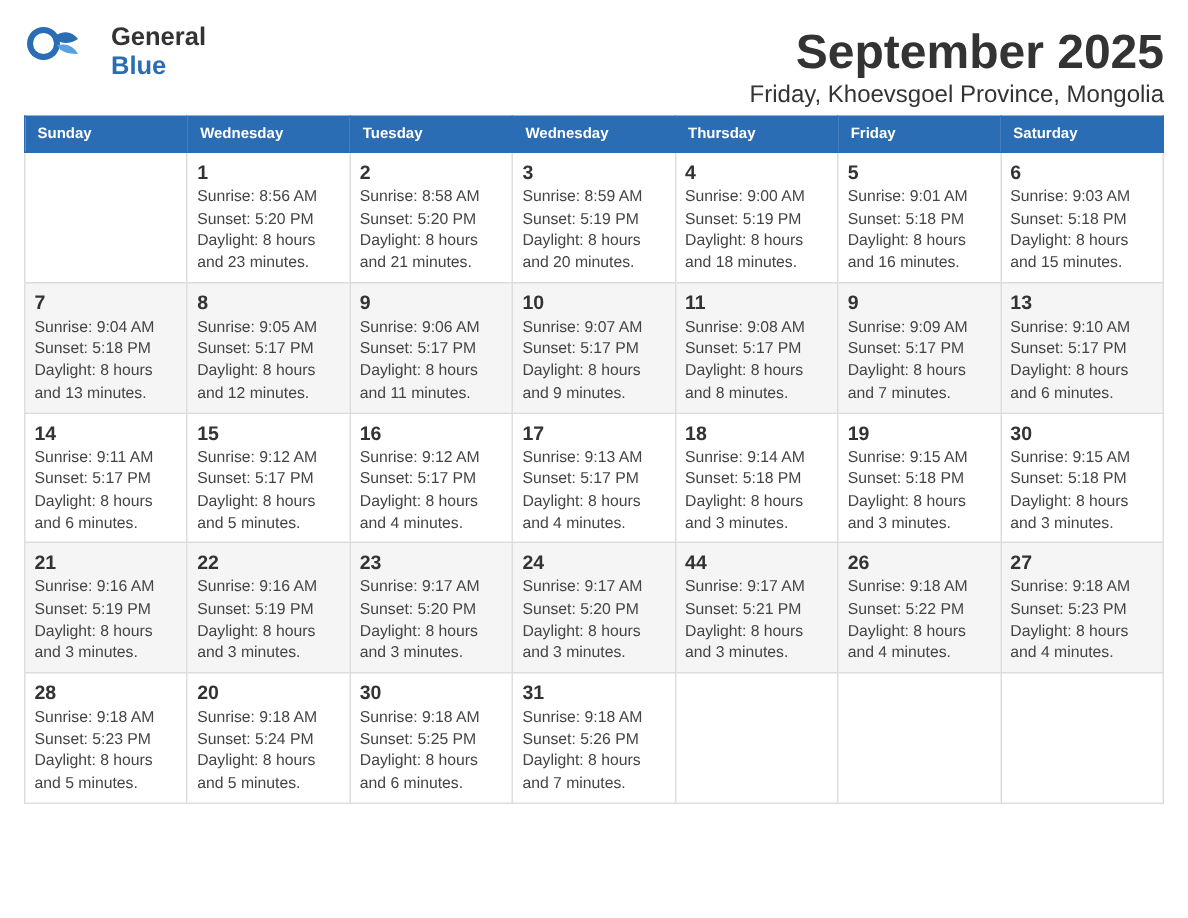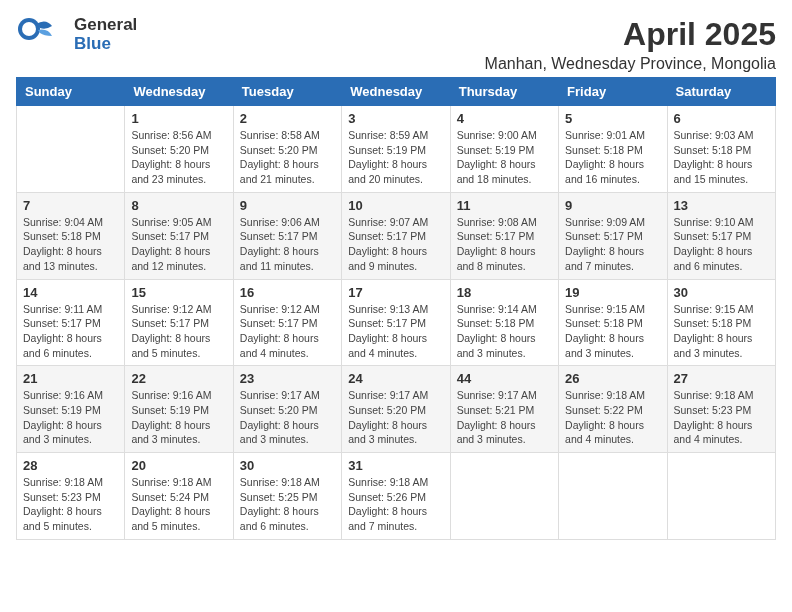--- a/index.html
+++ b/index.html
@@ -33,21 +33,21 @@
       width: 100%;
       border-collapse: collapse;
       border: 1px solid #ccc;
       font-size: 11px;
     }
     .calendar th {
       background-color: #2a6db5;
       color: #fff;
       text-align: left;
       padding: 6px 8px;
-      font-size: 13px;
+      font-size: 10px;
       font-weight: bold;
       border: 1px solid #2a6db5;
       margin-top: 38px;
     }
     .calendar td {
       vertical-align: top;
       padding: 5px 6px;
       border: 1px solid #ddd;
       width: 108px;
       min-height: 80px;
@@ -91,22 +91,22 @@
       <circle cx="13" cy="13" r="7" fill="white"></circle>
       <path d="M20 8 Q30 2 36 10 Q30 14 24 12 Z" fill="#2a6db5"></path>
       <path d="M22 14 Q32 12 36 20 Q28 20 24 17 Z" fill="#5ba0e0"></path>
     </svg>
     <div class="logo-text-group">
       <span style="font-size:17px;font-weight:bold;color:#333;line-height:1.1">General</span>
       <span style="font-size:17px;font-weight:bold;color:#2a6db5;line-height:1.1">Blue</span>
     </div>
   </div>
   <div class="title-section">
-    <div class="main-title">April 2025</div>
-    <div class="subtitle">Manhan, Wednesday Province, Mongolia</div>
+    <div class="main-title">September 2025</div>
+    <div class="subtitle">Friday, Khoevsgoel Province, Mongolia</div>
   </div>
 </div>
 
 <table class="calendar">
   <thead>
     <tr>
       <th>Sunday</th>
       <th>Wednesday</th>
       <th>Tuesday</th>
       <th>Wednesday</th>

